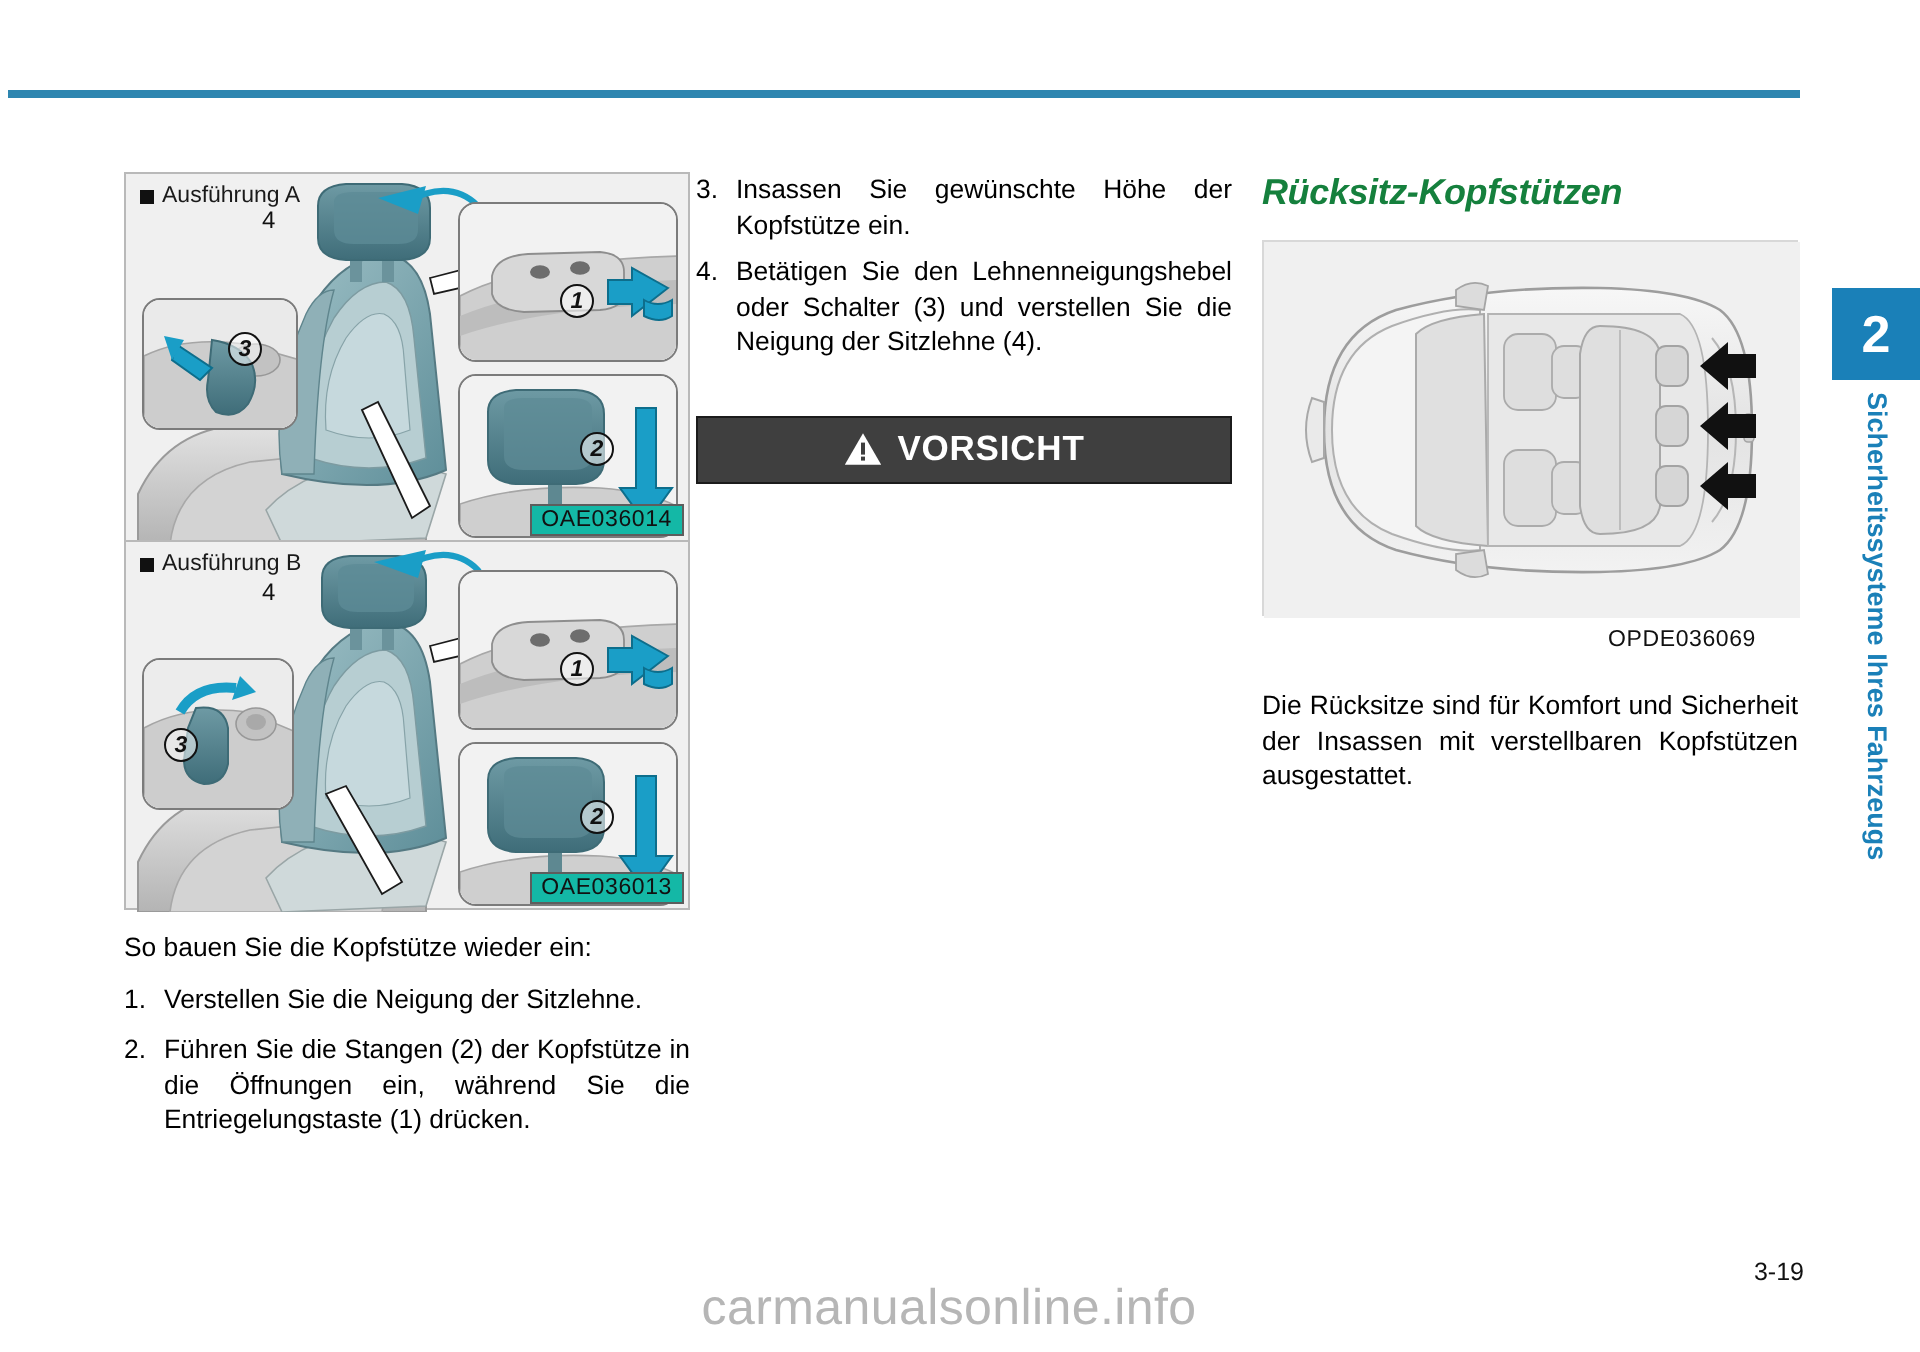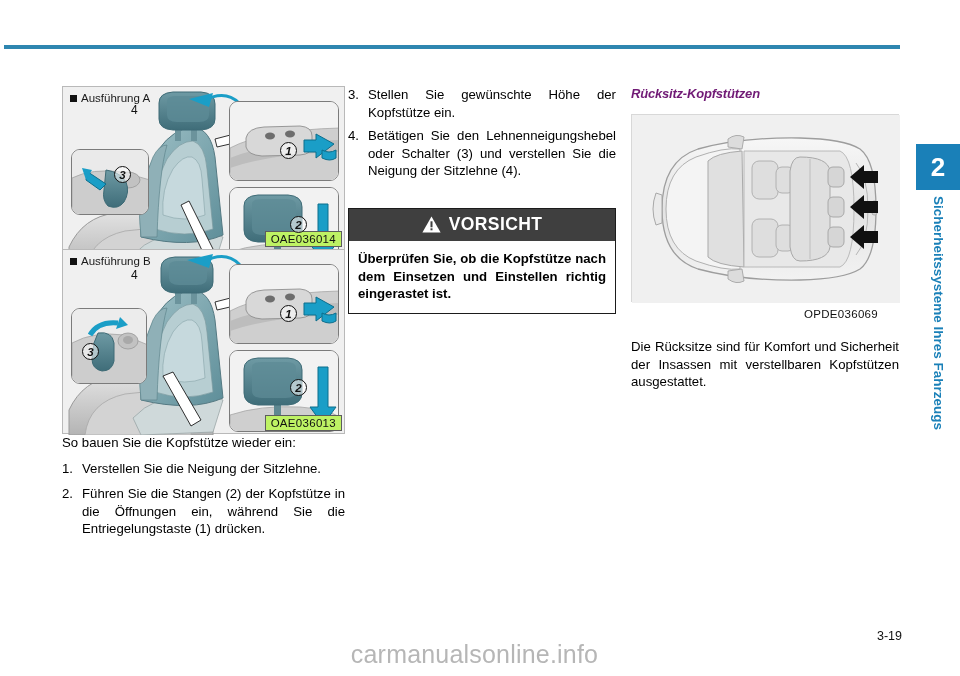--- a/index.html
+++ b/index.html
@@ -46,33 +46,33 @@
   }
 
   
   .col { position: absolute; top: 86px; }
   .col-left   { left: 62px;  width: 283px; }
   .col-mid    { left: 348px; width: 268px; }
   .col-right  { left: 631px; width: 268px; }
 
   
   .figure { position: relative; border: 1px solid #b9b9b9; background: #f0f0f0; }
-  .fig-a { height: 164px; }
+  .fig-a { height: 185px; }
   .fig-b { height: 185px; margin-top: -1px; padding-left: 24px; }
 
   .fig-tag {
     position: absolute; left: 7px; top: 5px;
     font-size: 11.5px; color: #1a1a1a; font-weight: 400;
     display: flex; align-items: center; gap: 4px; z-index: 6;
   }
   .fig-tag .sq { width: 7px; height: 7px; background: #111; display:inline-block; }
 
   .fig-code {
     position: absolute; right: 2px; bottom: 2px;
-    background: #bef264; border: 1px solid #5d5d5d;
+    background: #14b8a6; border: 1px solid #5d5d5d;
     font-size: 11.5px; color: #111;
     padding: 1px 5px 1px 5px;
     letter-spacing: .3px; z-index: 8;
   }
 
   .callout {
     position: absolute; background: #f4f4f4;
     border: 1.6px solid #7b7b7b; border-radius: 9px;
     overflow: hidden;
   }
@@ -93,39 +93,39 @@
   .para {
     font-size: 13.2px; line-height: 17.6px; color: #000;
     text-align: justify; text-justify: inter-word;
   }
   .list-item { display: flex; font-size: 13.2px; line-height: 17.6px; color:#000; }
   .list-item .n { flex: 0 0 20px; }
   .list-item .t { flex: 1 1 auto; text-align: justify; text-justify: inter-word; }
 
   .mt6 { margin-top: 6px; }
   .mt8 { margin-top: 8px; }
-  .mt10 { }
+  .mt10 { margin-top: 10px; }
 
   
   .caution { margin-top: 28px; border: 1.4px solid #1b1b1b; background:#fff; }
   .caution-head {
     background: #3f3f3f; color: #fff;
     height: 32px; display:flex; align-items:center; justify-content:center; gap:8px;
   }
   .caution-head .ttl { font-size: 17.5px; font-weight: 700; letter-spacing: .4px; }
   .warn-tri { width: 19px; height: 17px; display:block; }
   .caution-body {
     padding: 9px 9px 10px 9px;
     font-size: 13.2px; line-height: 17.6px; font-weight: 700; color:#000;
     text-align: justify; text-justify: inter-word;
   }
 
   
   .sect-title {
-    font-size: 13px; font-weight: 700; font-style: italic; color:#701a75;
+    font-size: 18px; font-weight: 700; font-style: italic; color:#15803d;
     letter-spacing: -.2px;
   }
   .fig-car {
     margin-top: 13px; position: relative;
     height: 188px; background: #f0f0f0; border: 1px solid #d8d8d8;
   }
   .fig-car-code {
     position: absolute; right: 20px; bottom: -19px;
     font-size: 11.5px; color: #111; letter-spacing:.3px;
   }
@@ -327,38 +327,37 @@
     <div class="list-item mt8">
       <div class="n">2.</div>
       <div class="t">Führen Sie die Stangen (2) der Kopfstütze in die Öffnungen ein, während Sie die Entriegelungstaste (1) drücken.</div>
     </div>
   </div>
 
   <div class="col col-mid">
 
     <div class="list-item">
       <div class="n">3.</div>
-      <div class="t">Stellen Sie gewünschte Höhe der Kopfstütze ein.</div>
+      <div class="t">Insassen Sie gewünschte Höhe der Kopfstütze ein.</div>
     </div>
 
     <div class="list-item mt6">
       <div class="n">4.</div>
       <div class="t">Betätigen Sie den Lehnenneigungshebel oder Schalter (3) und verstellen Sie die Neigung der Sitzlehne (4).</div>
     </div>
 
     <div class="caution">
       <div class="caution-head">
         <svg class="warn-tri" viewBox="0 0 19 17">
           <path d="M9.5 0.6 L18.6 16.4 L0.4 16.4 Z" fill="#ffffff"></path>
           <rect x="8.5" y="5.3" width="2" height="6" fill="#3f3f3f"></rect>
           <rect x="8.5" y="12.3" width="2" height="2" fill="#3f3f3f"></rect>
         </svg>
         <span class="ttl">VORSICHT</span>
       </div>
-      <div class="caution-body">Überprüfen Sie, ob die Kopfstütze nach dem Einsetzen und Einstellen richtig eingerastet ist.</div>
     </div>
   </div>
 
   <div class="col col-right">
 
     <div class="sect-title">Rücksitz-Kopfstützen</div>
 
     <div class="fig-car">
       <svg viewBox="0 0 268 188" width="268" height="188">
         <defs>

